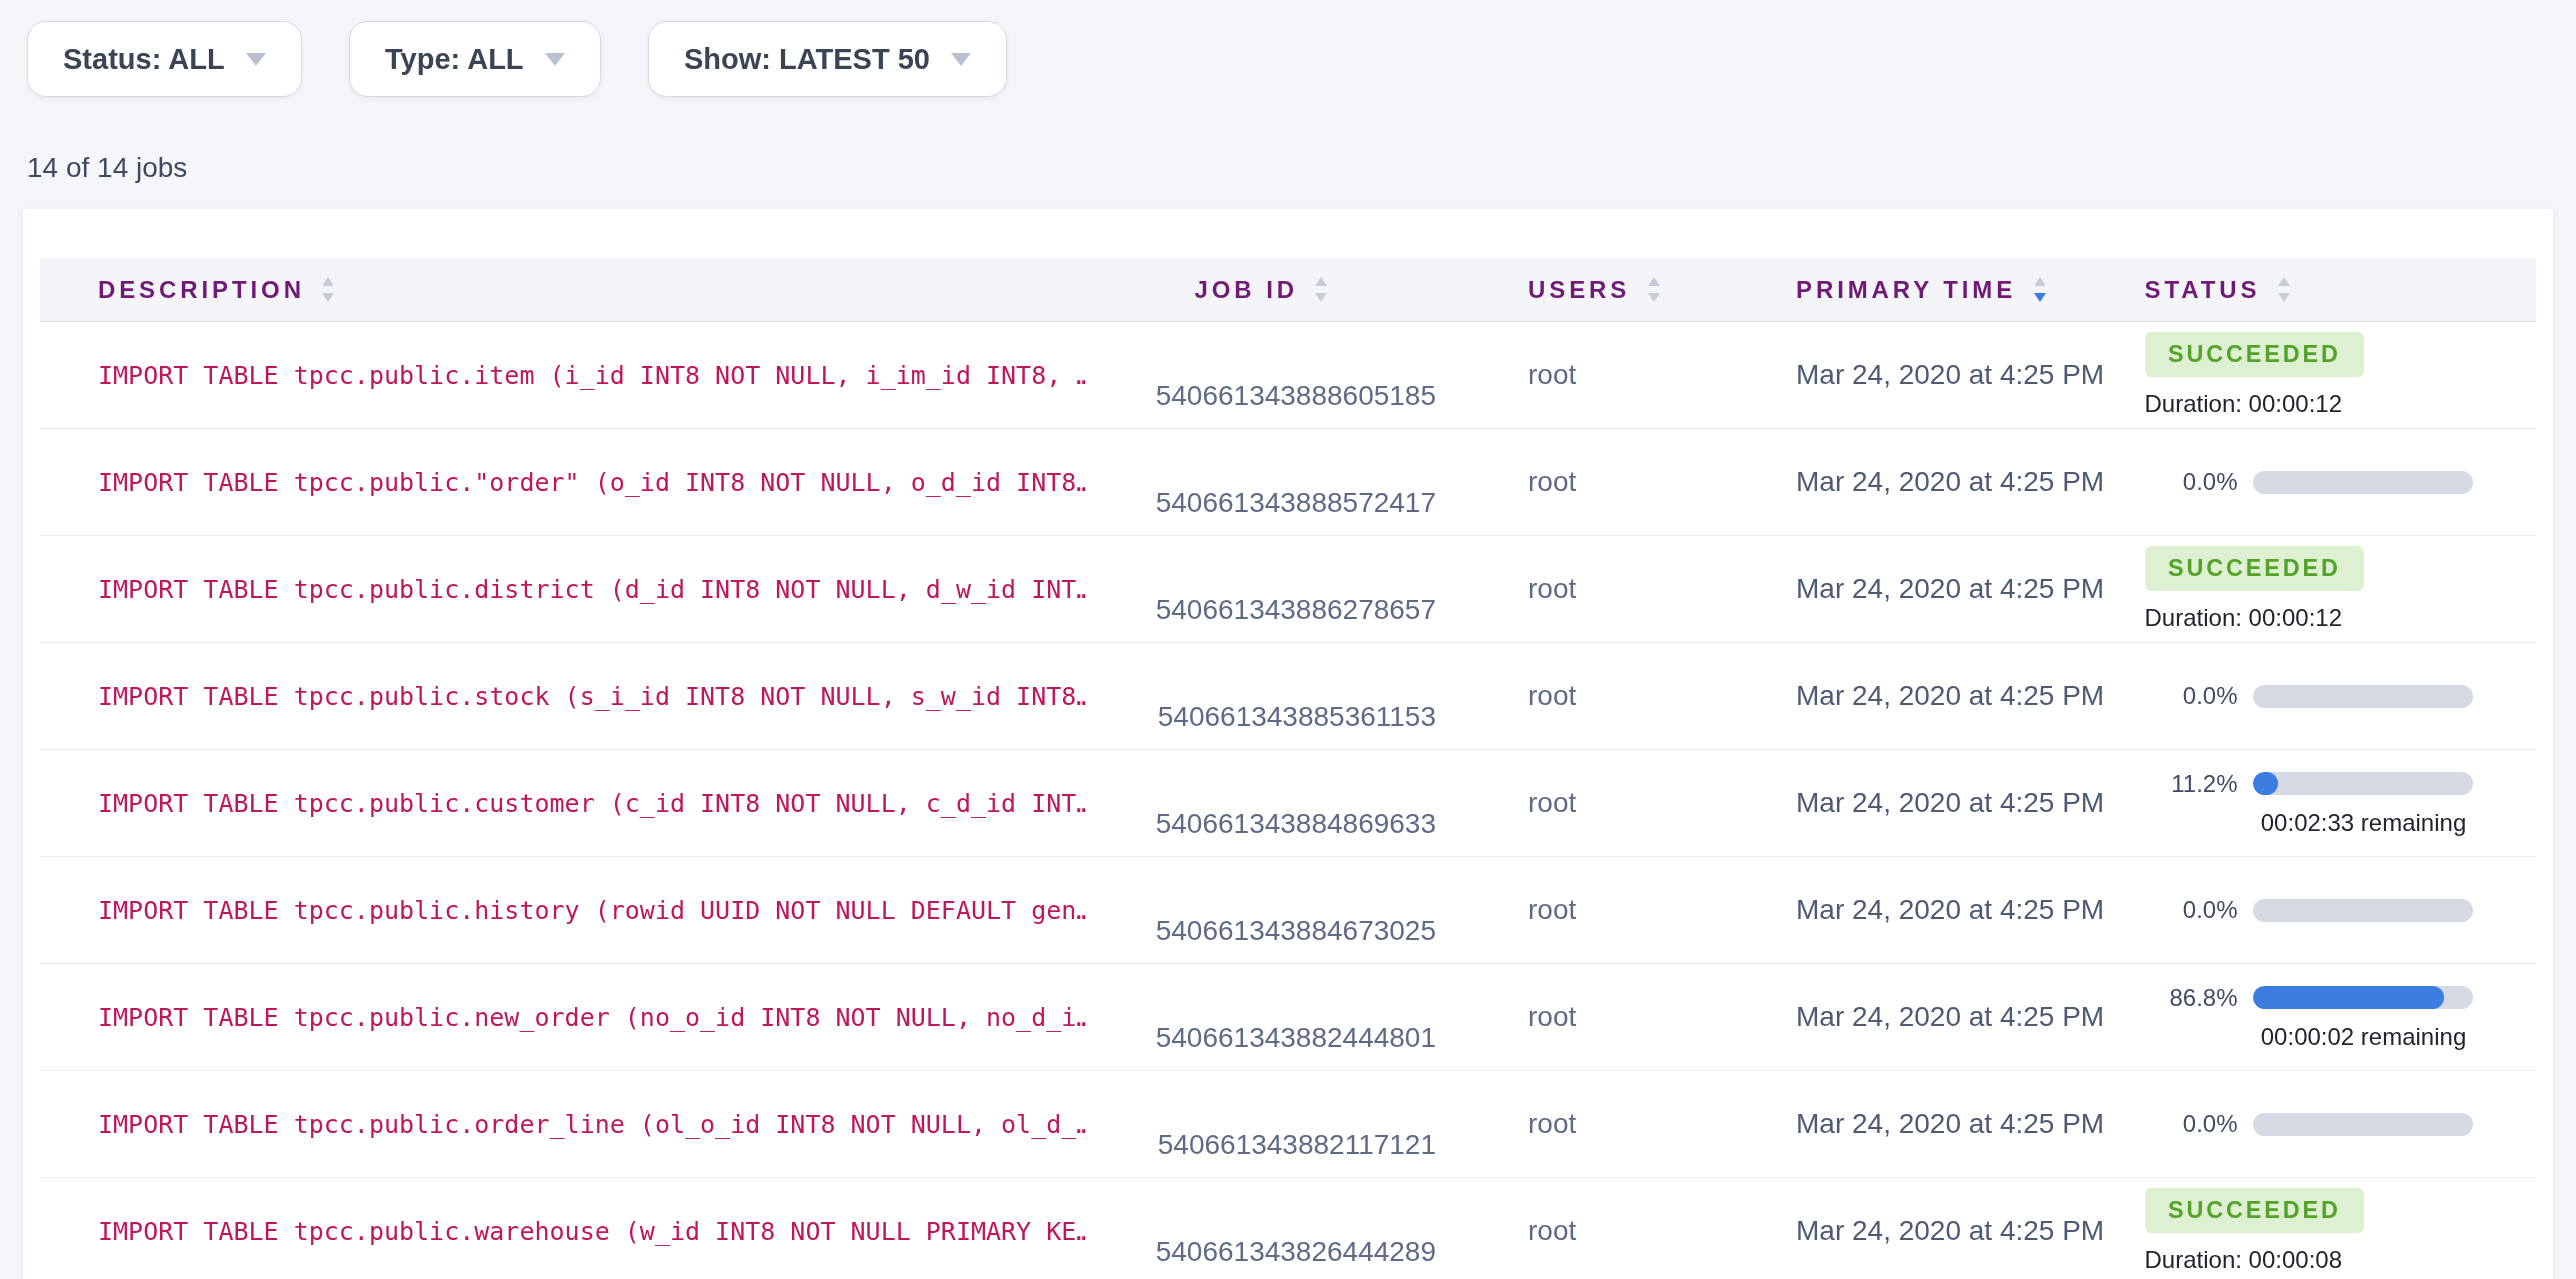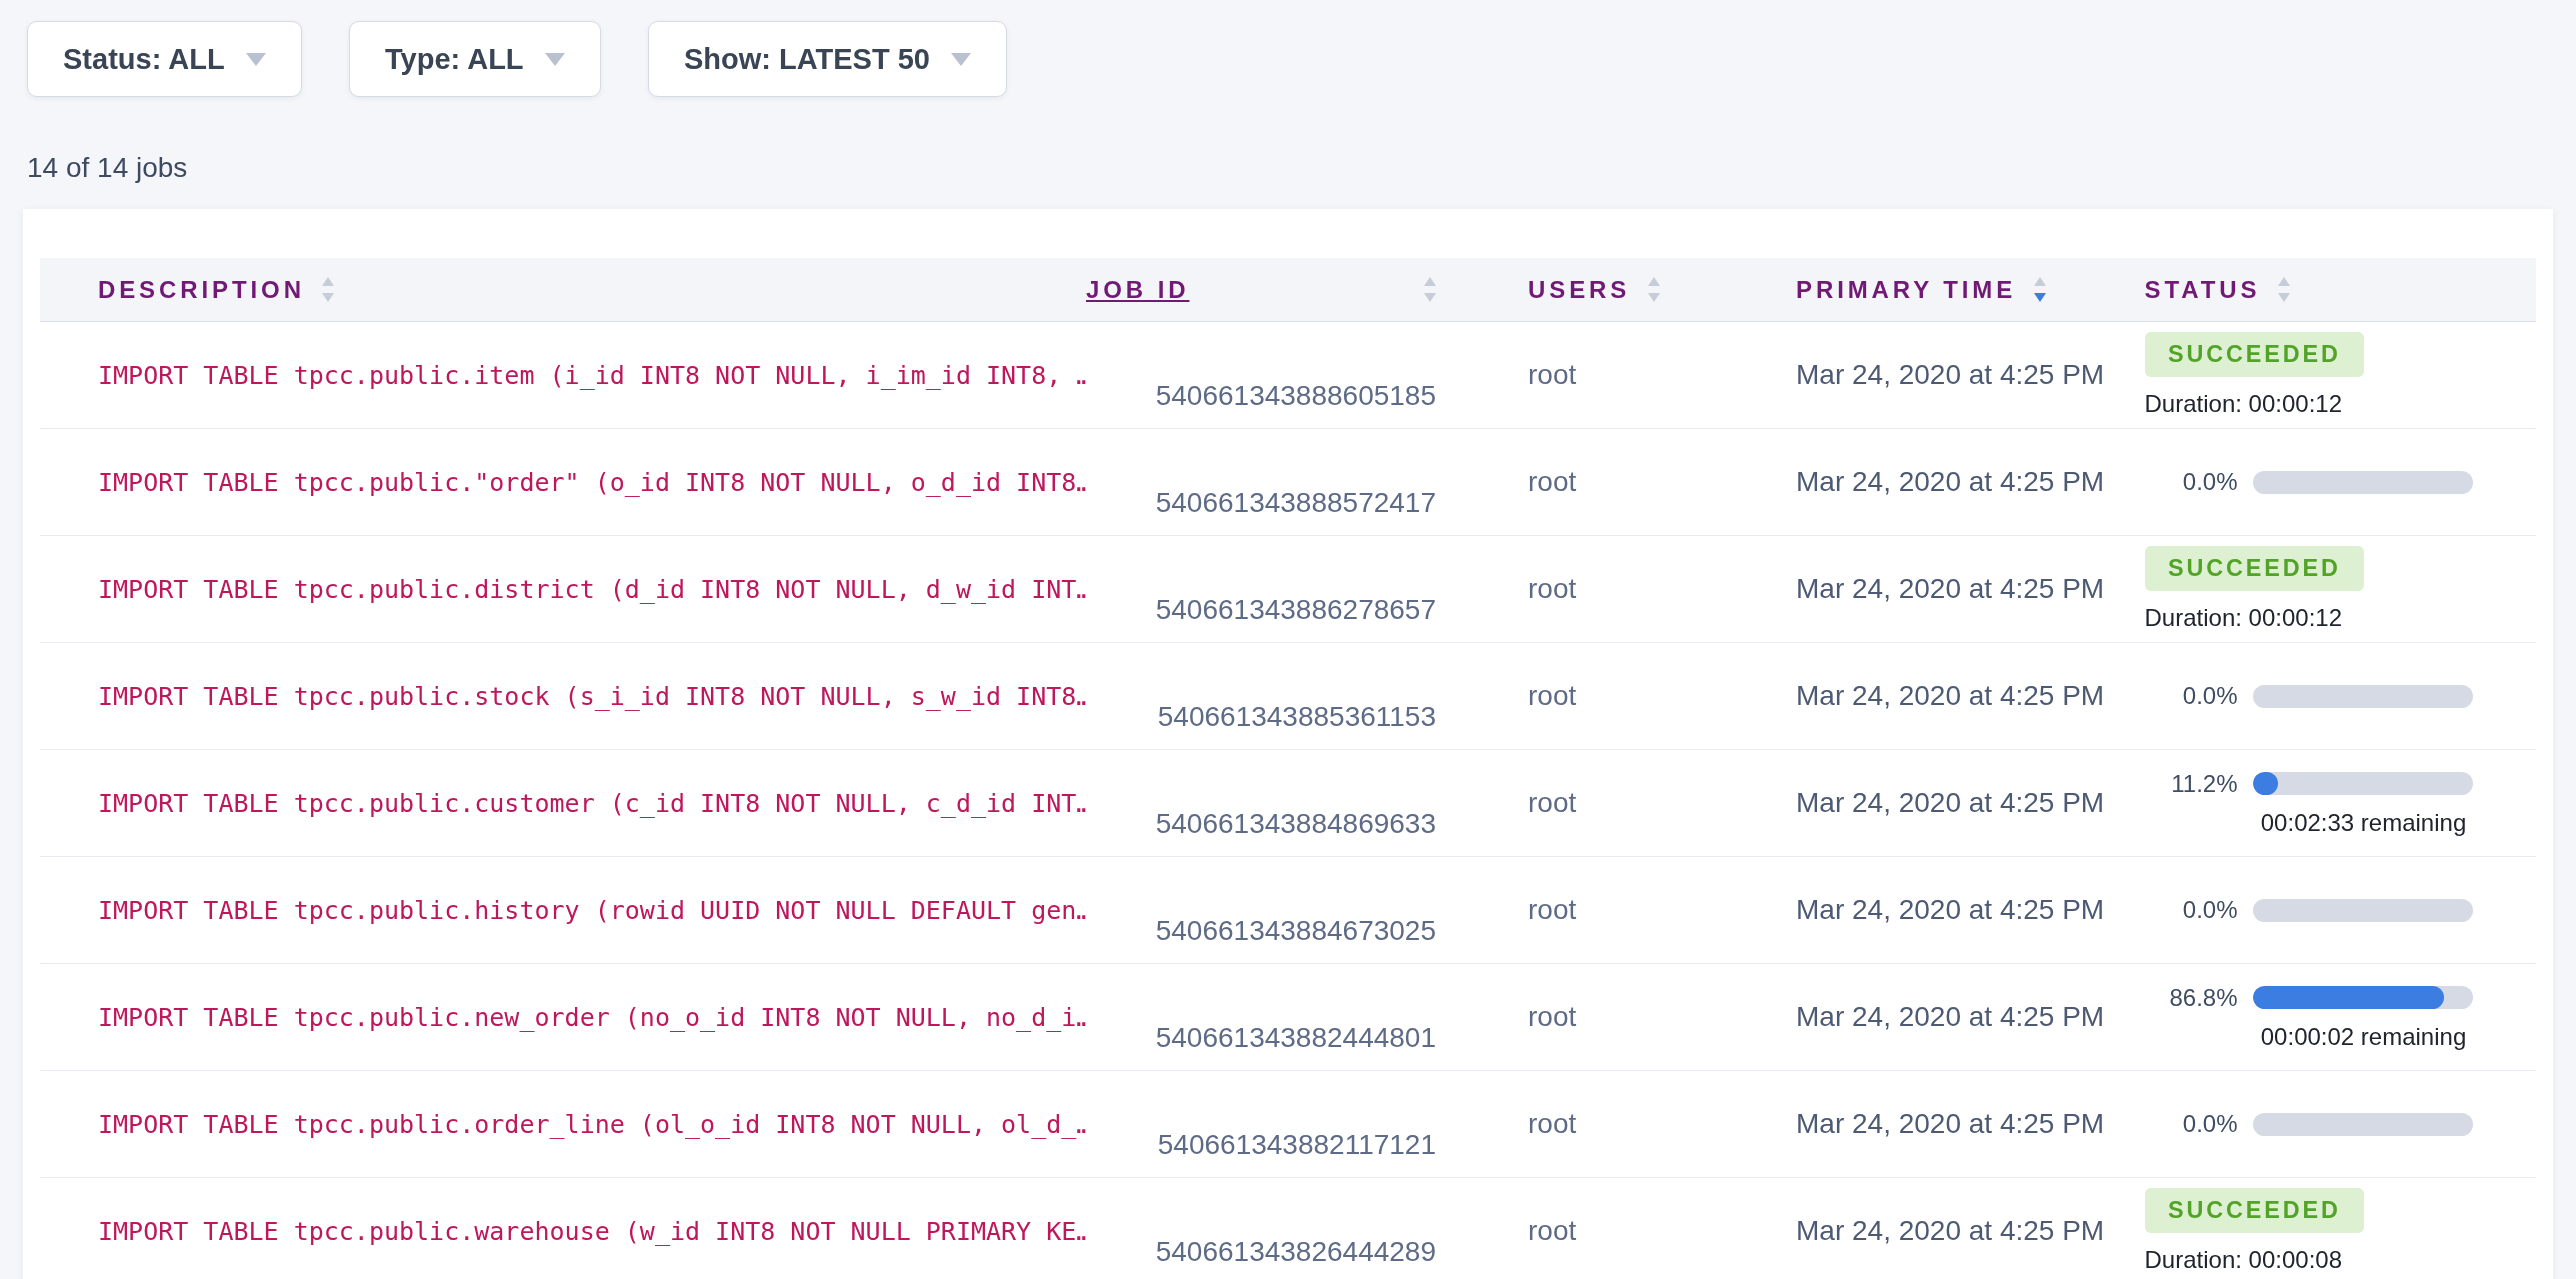--- a/index.html
+++ b/index.html
@@ -17,21 +17,21 @@
     padding: 21.4px 0 0 27px;
   }
   .filter-btn {
     display: inline-flex;
     align-items: center;
     gap: 21.4px;
     height: 76px;
     padding: 0 35px;
     background: #ffffff;
     border: 1.9px solid #d5dae5;
-    border-radius: 10px;
+    border-radius: 19px;
     box-shadow: 0 1.9px 4.9px rgba(60,70,90,0.07);
     font-size: 29px;
     font-weight: 700;
     color: #394455;
     cursor: pointer;
   }
   .caret-down {
     width: 0; height: 0;
     border-left: 10.7px solid transparent;
     border-right: 10.7px solid transparent;
@@ -71,21 +71,21 @@
     align-items: center;
     gap: 17.5px;
     font-size: 24px;
     font-weight: 700;
     letter-spacing: 3.9px;
     color: #701a75;
     cursor: pointer;
     white-space: nowrap;
   }
   .th-desc { padding-left: 58px; }
-  .th-jobid { justify-content: space-between; text-decoration: underline; }
+  .th-jobid { justify-content: center; }
   .th-users { padding-left: 92px; }
   .th-created { padding-left: 39px; }
   .th-status { padding-left: 17.5px; }
   .sort { display: flex; flex-direction: column; gap: 6.8px; }
   .sort .up {
     width: 0; height: 0;
     border-left: 6.8px solid transparent;
     border-right: 6.8px solid transparent;
     border-bottom: 9.7px solid #c6ccd8;
   }

